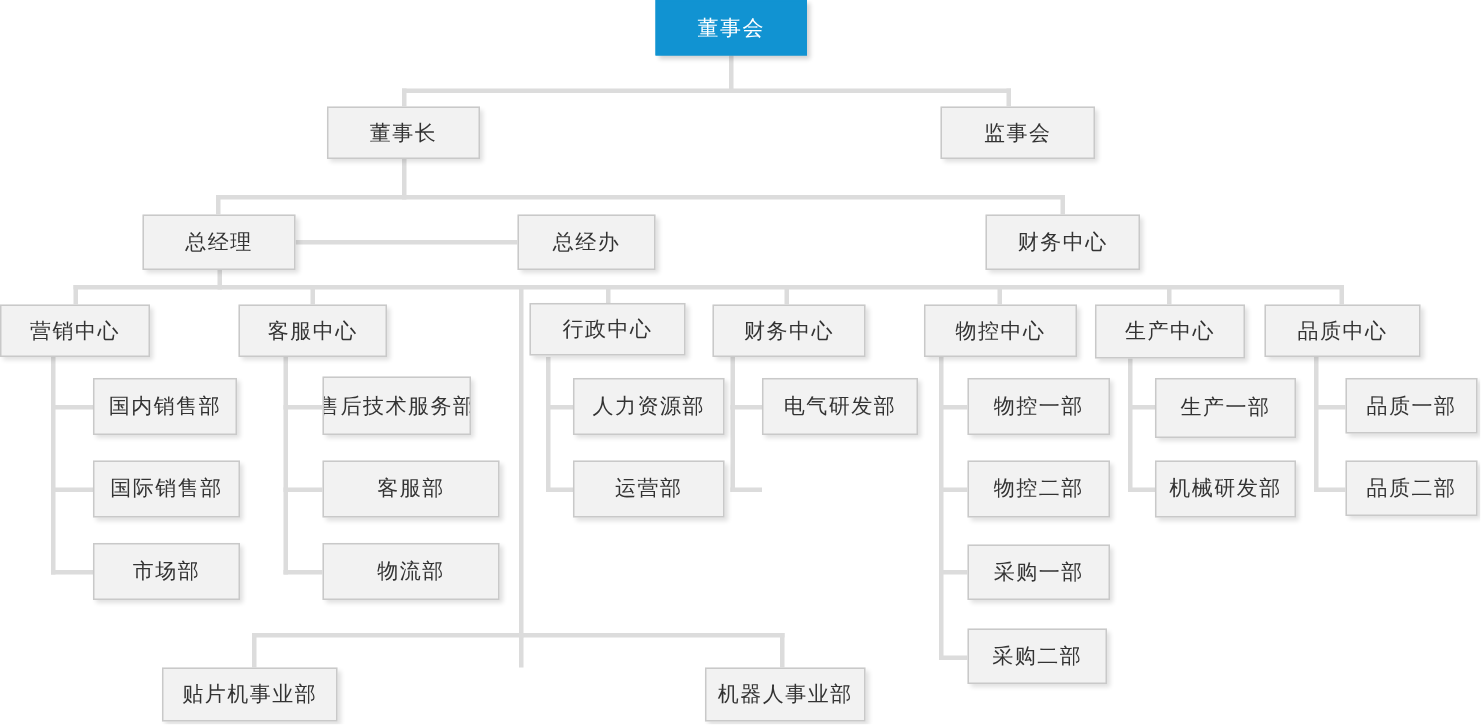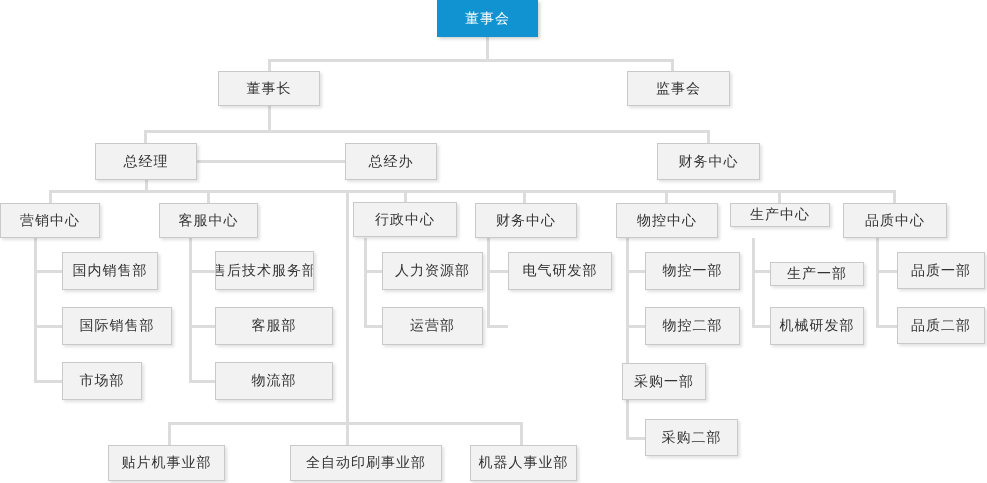--- a/index.html
+++ b/index.html
@@ -94,36 +94,35 @@
   <div class="node" style="left:218px;top:71px;width:102px;height:35px">董事长</div>
   <div class="node" style="left:627px;top:71px;width:103px;height:35px">监事会</div>
   <div class="node" style="left:95px;top:143px;width:102px;height:37px">总经理</div>
   <div class="node" style="left:345px;top:143px;width:92px;height:37px">总经办</div>
   <div class="node" style="left:657px;top:143px;width:103px;height:37px">财务中心</div>
   <div class="node" style="left:159px;top:203px;width:99px;height:35px">客服中心</div>
   <div class="node" style="left:0;top:203px;width:100px;height:35px">营销中心</div>
   <div class="node" style="left:353px;top:202px;width:104px;height:35px">行政中心</div>
   <div class="node" style="left:475px;top:203px;width:102px;height:35px">财务中心</div>
   <div class="node" style="left:616px;top:203px;width:102px;height:35px">物控中心</div>
-  <div class="node" style="left:730px;top:203px;width:100px;height:24px">生产中心</div>
+  <div class="node" style="left:730px;top:203px;width:100px;height:36px">生产中心</div>
   <div class="node" style="left:62px;top:252px;width:96px;height:38px">国内销售部</div>
   <div class="node" style="left:843px;top:203px;width:104px;height:35px">品质中心</div>
-  <div class="node" style="left:62px;top:307px;width:110px;height:38px">国际销售部</div>
-  <div class="node" style="left:62px;top:362px;width:80px;height:38px">市场部</div>
+  <div class="node" style="left:62px;top:307px;width:98px;height:38px">国际销售部</div>
+  <div class="node" style="left:62px;top:362px;width:98px;height:38px">市场部</div>
   <div class="node" style="left:215px;top:251px;width:99px;height:39px">售后技术服务部</div>
   <div class="node" style="left:215px;top:307px;width:118px;height:38px">客服部</div>
   <div class="node" style="left:215px;top:362px;width:118px;height:38px">物流部</div>
   <div class="node" style="left:382px;top:252px;width:101px;height:38px">人力资源部</div>
   <div class="node" style="left:382px;top:307px;width:101px;height:38px">运营部</div>
   <div class="node" style="left:508px;top:252px;width:104px;height:38px">电气研发部</div>
   <div class="node" style="left:645px;top:252px;width:95px;height:38px">物控一部</div>
   <div class="node" style="left:645px;top:307px;width:95px;height:38px">物控二部</div>
-  <div class="node" style="left:622px;top:363px;width:84px;height:37px">采购一部</div>
+  <div class="node" style="left:645px;top:363px;width:95px;height:37px">采购一部</div>
   <div class="node" style="left:645px;top:419px;width:93px;height:37px">采购二部</div>
-  <div class="node" style="left:770px;top:262px;width:94px;height:24px">生产一部</div>
+  <div class="node" style="left:770px;top:252px;width:94px;height:40px">生产一部</div>
   <div class="node" style="left:770px;top:307px;width:94px;height:38px">机械研发部</div>
   <div class="node" style="left:897px;top:252px;width:88px;height:37px">品质一部</div>
   <div class="node" style="left:897px;top:307px;width:88px;height:37px">品质二部</div>
   <div class="node" style="left:108px;top:445px;width:117px;height:36px">贴片机事业部</div>
-  <div class="node" style="left:290px;top:445px;width:152px;height:36px">全自动印刷事业部</div>
   <div class="node" style="left:470px;top:445px;width:107px;height:36px">机器人事业部</div>
 
 </div>
 
 </body></html>

